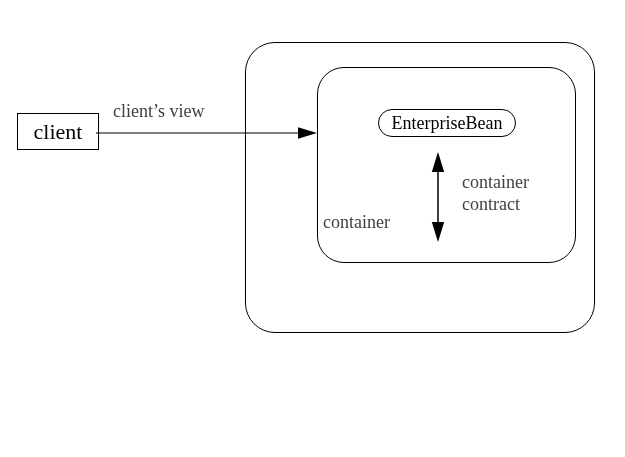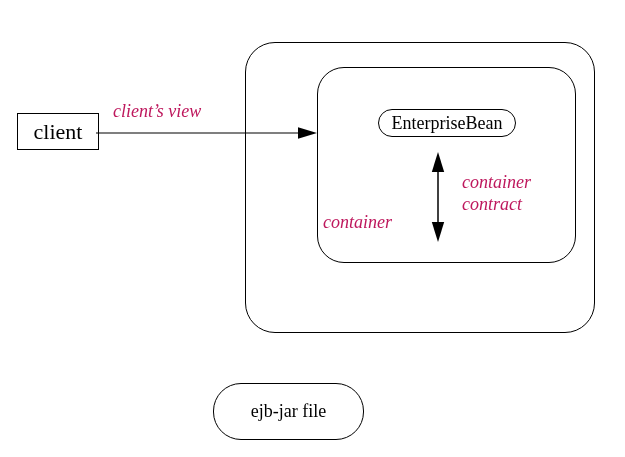--- a/index.html
+++ b/index.html
@@ -25,22 +25,21 @@
   .centered {
     display: flex;
     align-items: center;
     justify-content: center;
   }
   .label {
     position: absolute;
     font-size: 18px;
     line-height: 22px;
     white-space: pre-line;
-    color: #be185d;
-    font-style: italic;
+    color: #404040;
   }
   #client-box {
     left: 17px; top: 113px;
     width: 82px; height: 37px;
     font-size: 22px;
   }
   #ejb-server-box {
     left: 245px; top: 42px;
     width: 350px; height: 291px;
     border-radius: 30px;
@@ -83,23 +82,20 @@
   <div class="shape" id="container-box"></div>
 
   <div class="shape centered" id="enterprise-bean">
     <span>EnterpriseBean</span>
   </div>
 
   <div class="shape centered" id="client-box">
     <span>client</span>
   </div>
 
-  <div class="shape centered" id="ejb-jar-box">
-    <span>ejb-jar file</span>
-  </div>
 
   <div class="label" id="clients-view-label">client’s view</div>
 
   <div class="label" id="container-contract-label">container
 contract</div>
 
   <div class="label" id="container-label">container</div>
 
 
   <svg id="arrow-overlay" viewBox="0 0 625 457" xmlns="http://www.w3.org/2000/svg">

